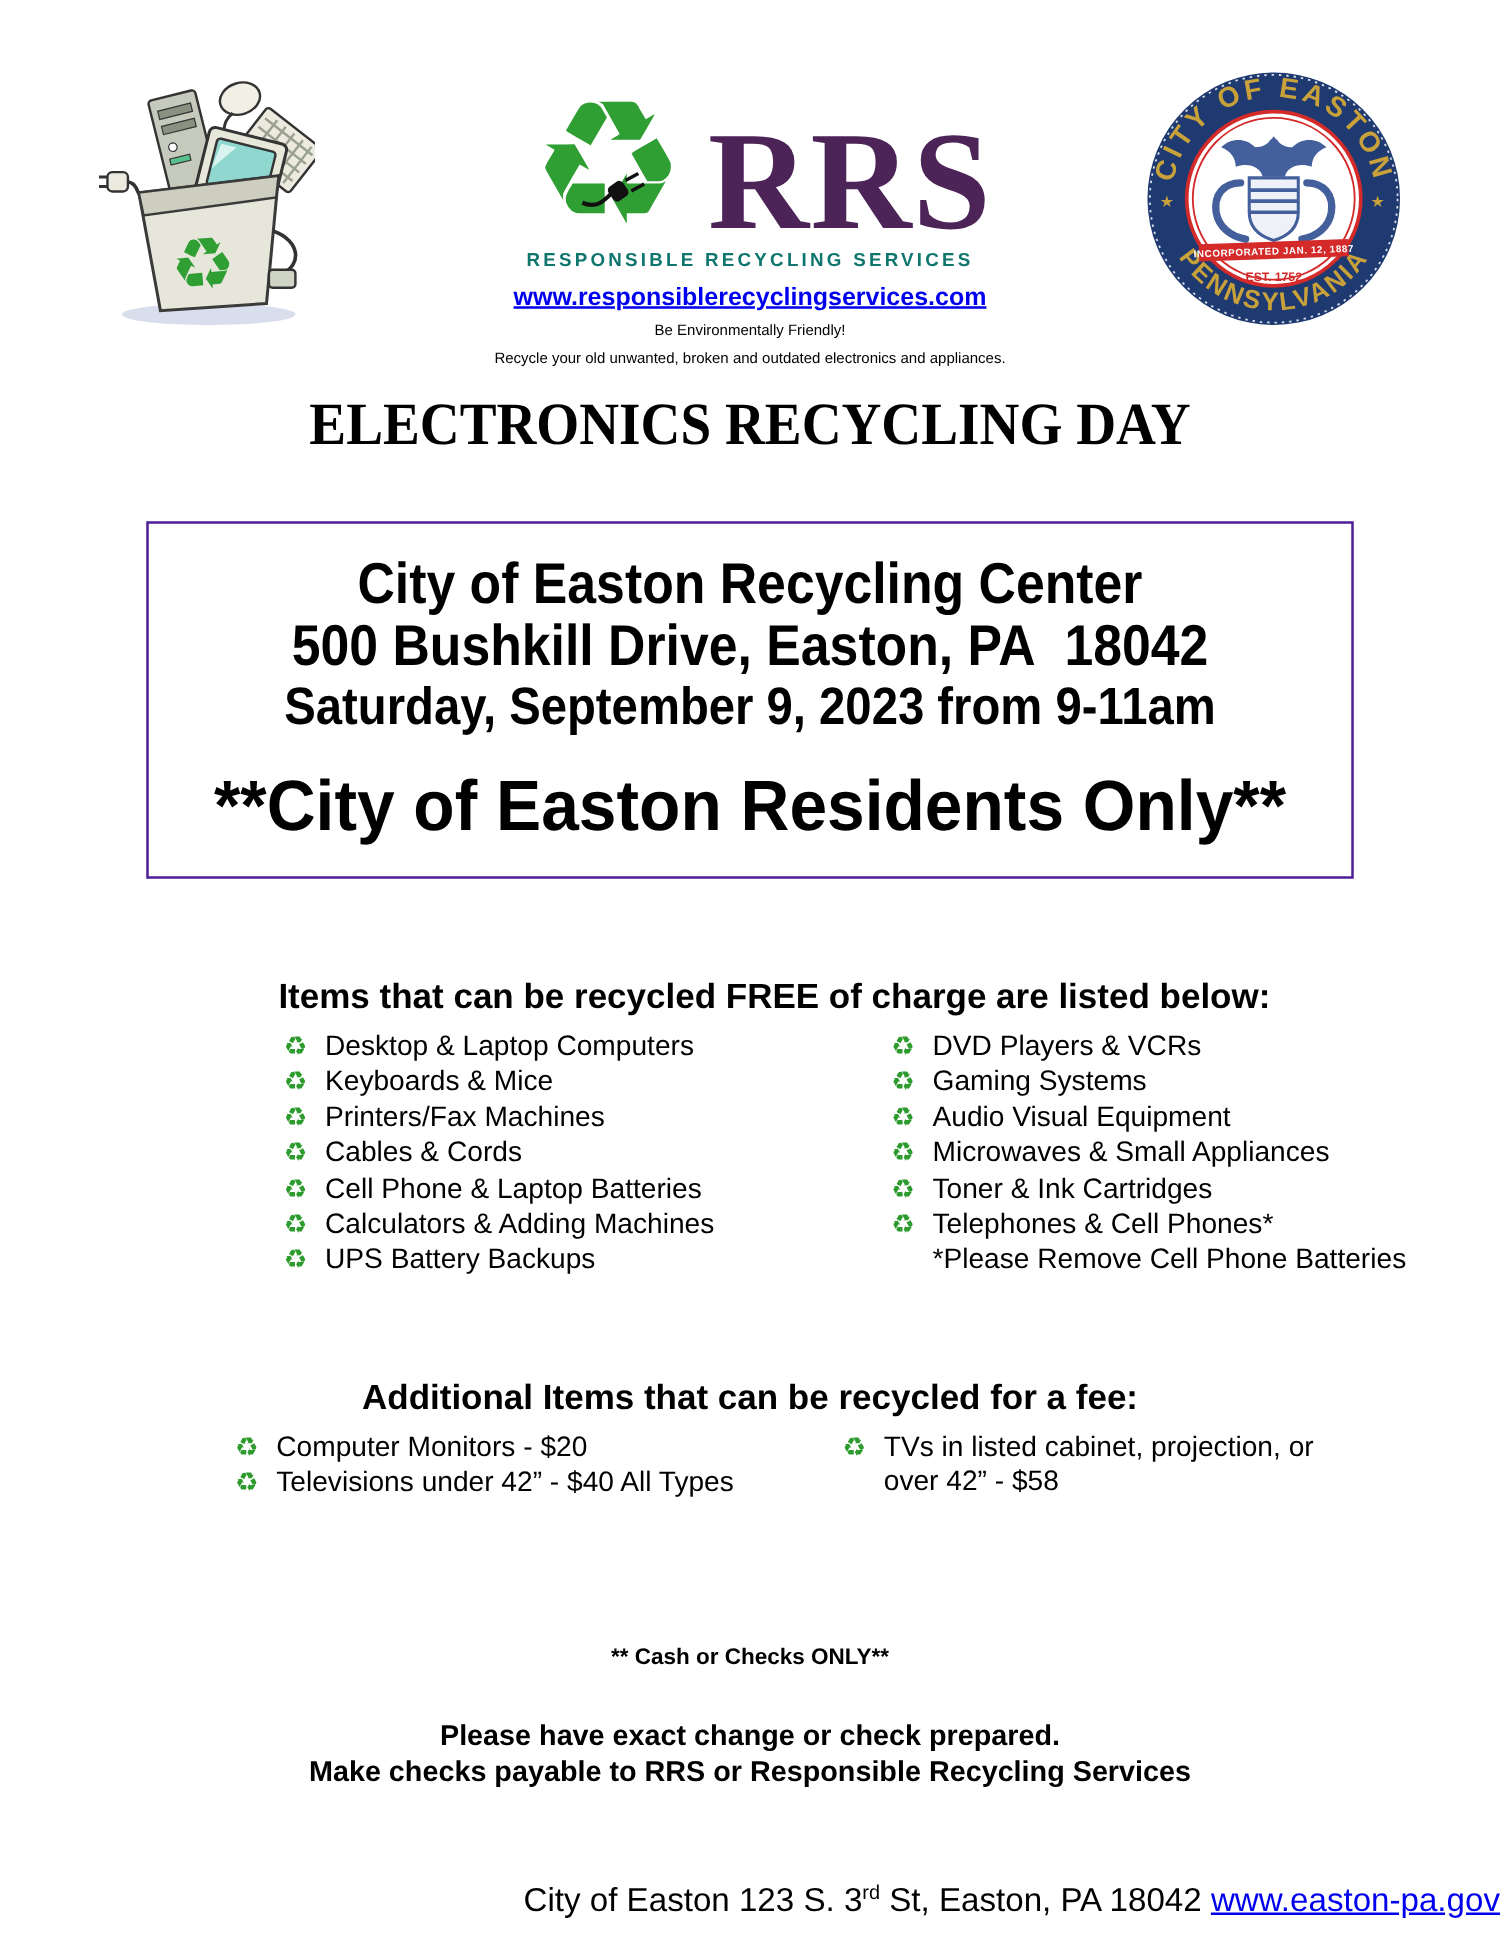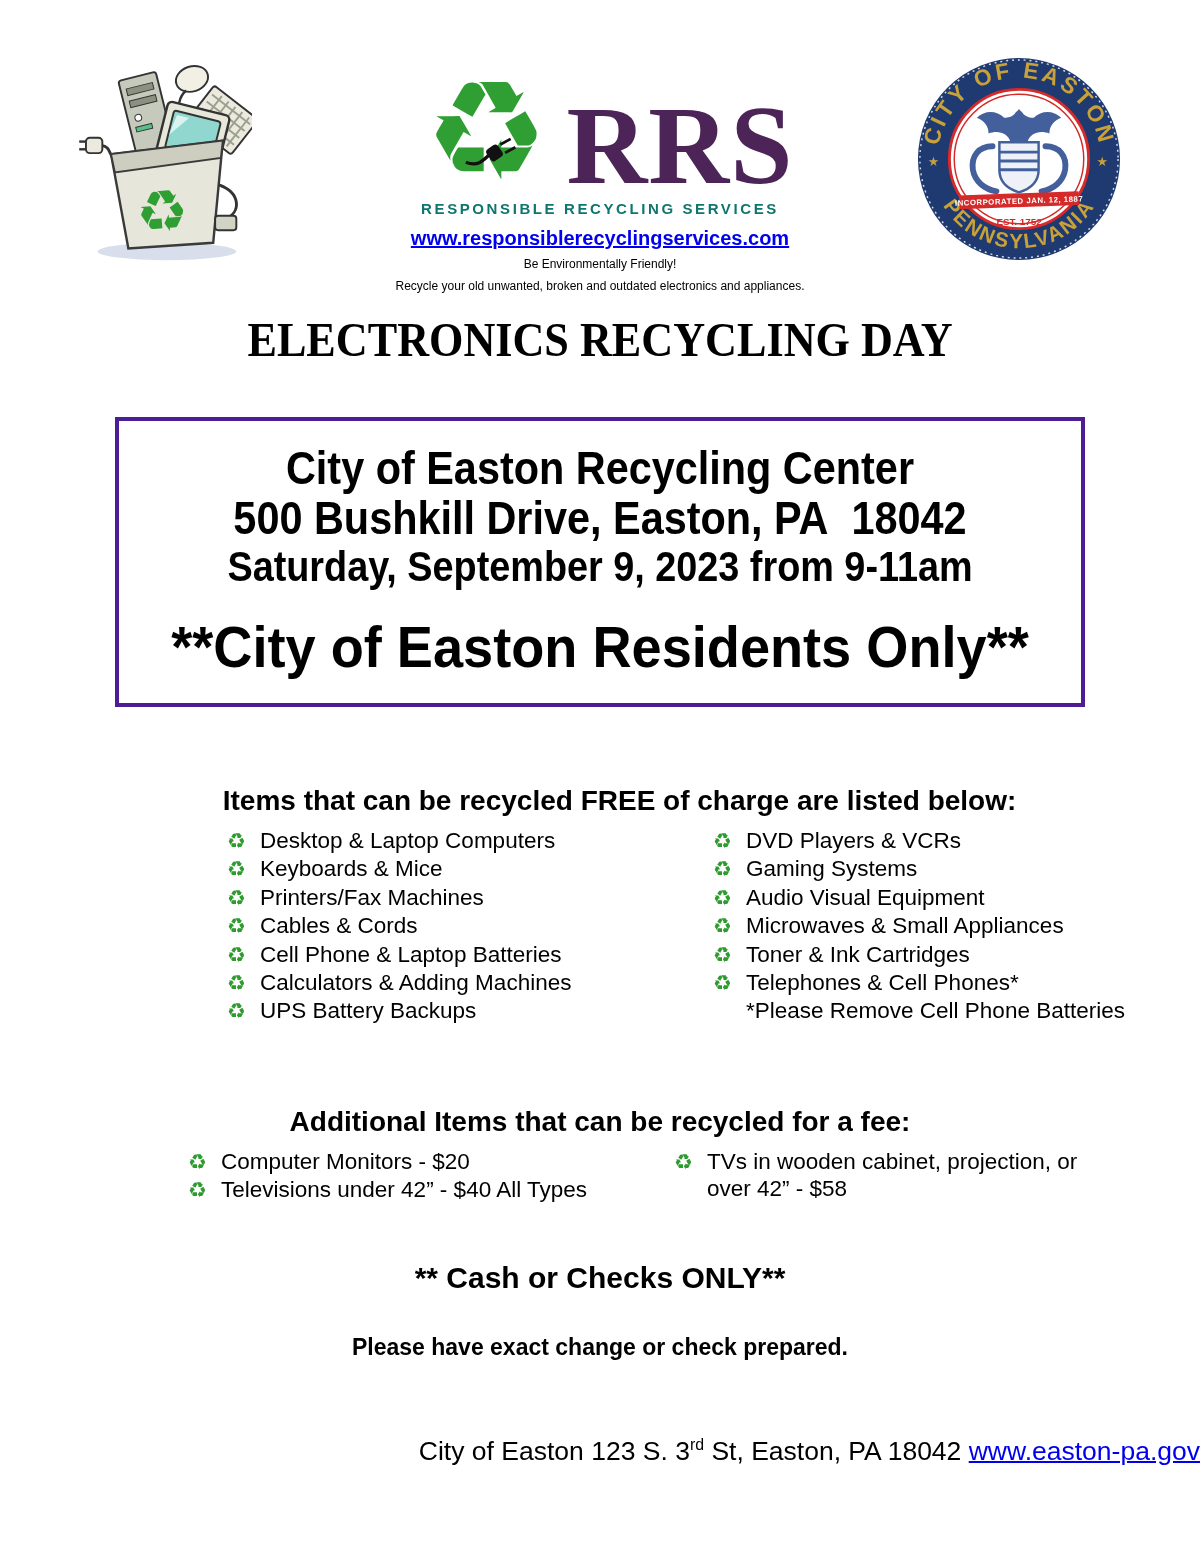--- a/index.html
+++ b/index.html
@@ -29,21 +29,21 @@
   .tagline { font-size:12px; font-weight:normal; line-height:20px; margin-top:2px; }
   .tagline.first { margin-top:4px; }
   
   .main-title {
     margin:16px 0 0; text-align:center;
     font-family:"Liberation Serif", serif; font-weight:bold; font-size:48px;
     transform:scaleX(0.92); transform-origin:50% 50%;
   }
   
   .event-box {
-    width:962px; margin:50px auto 0; border:4px solid #4c1d95;
+    width:962px; margin:50px auto 0; border:2px solid #4c1d95;
     text-align:center; padding:22px 0 26px; font-weight:bold;
   }
   .eb-line { display:block; transform:scaleX(0.90); transform-origin:50% 50%; }
   .eb-1, .eb-2 { font-size:46px; line-height:50px; }
   .eb-3 { font-size:42px; line-height:48px; }
   .eb-4 { font-size:57px; line-height:60px; margin-top:26px; transform:scaleX(0.95); }
   
   .sec-heading { text-align:center; font-size:28px; font-weight:bold; }
   .free-sec { margin-top:78px;padding-left:39px; }
   .cols { display:flex; margin:10px 0 0 188px; }
@@ -53,21 +53,21 @@
   ul.items li { display:flex; align-items:baseline; font-size:22.5px; line-height:27.4px; }
   .b {
     width:33px; flex:0 0 33px; color:#2e9b2e; font-size:21px;
     font-family:"DejaVu Sans", sans-serif;
   }
   .note-line { padding-left:33px; font-size:22.5px; line-height:27.4px; }
   .fee-sec { margin-top:80px; }
   .fee-sec .cols { margin-top:10px; }
   .two-line div { font-size:22.5px; line-height:27.4px; }
   
-  .cash-line { margin-top:56px; text-align:center; font-size:30px; font-weight:bold; }
+  .cash-line { margin-top:114px; text-align:center; font-size:18px; font-weight:bold; }
   .pay-line { text-align:center; font-size:23px; font-weight:bold; line-height:29px; }
   .pay-first { margin-top:38px; }
   
   .footer { margin-top:66px; text-align:right; font-size:26.5px; line-height:33px; }
   .footer sup { font-size:60%; }
   .footer a { color:#0000ee; text-decoration:underline; }
 </style>
 </head>
 <body>
 
@@ -260,29 +260,30 @@
               <span class="b">♻</span>
               <span>Televisions under 42” - $40 All Types</span>
             </li>
         </ul>
       </div>
       <div class="col-right">
         <ul class="items">
           <li>
             <span class="b">♻</span>
             <span class="two-line">
-              <div>TVs in wooden cabinet, projection, or</div>
+              <div>TVs in listed cabinet, projection, or</div>
               <div>over 42” - $58</div>
             </span>
           </li>
         </ul>
       </div>
     </div>
   </div>
 
   <div class="cash-line">** Cash or Checks ONLY**</div>
   <div class="pay-line pay-first">Please have exact change or check prepared.</div>
+  <div class="pay-line">Make checks payable to RRS or Responsible Recycling Services</div>
 
   <div class="footer">
     <div><span>City of Easton 123 S. 3</span><sup>rd</sup><span> St, Easton, PA 18042 </span><a href="#">www.easton-pa.gov</a></div>
   </div>
 
 </div>
 
 </body></html>

